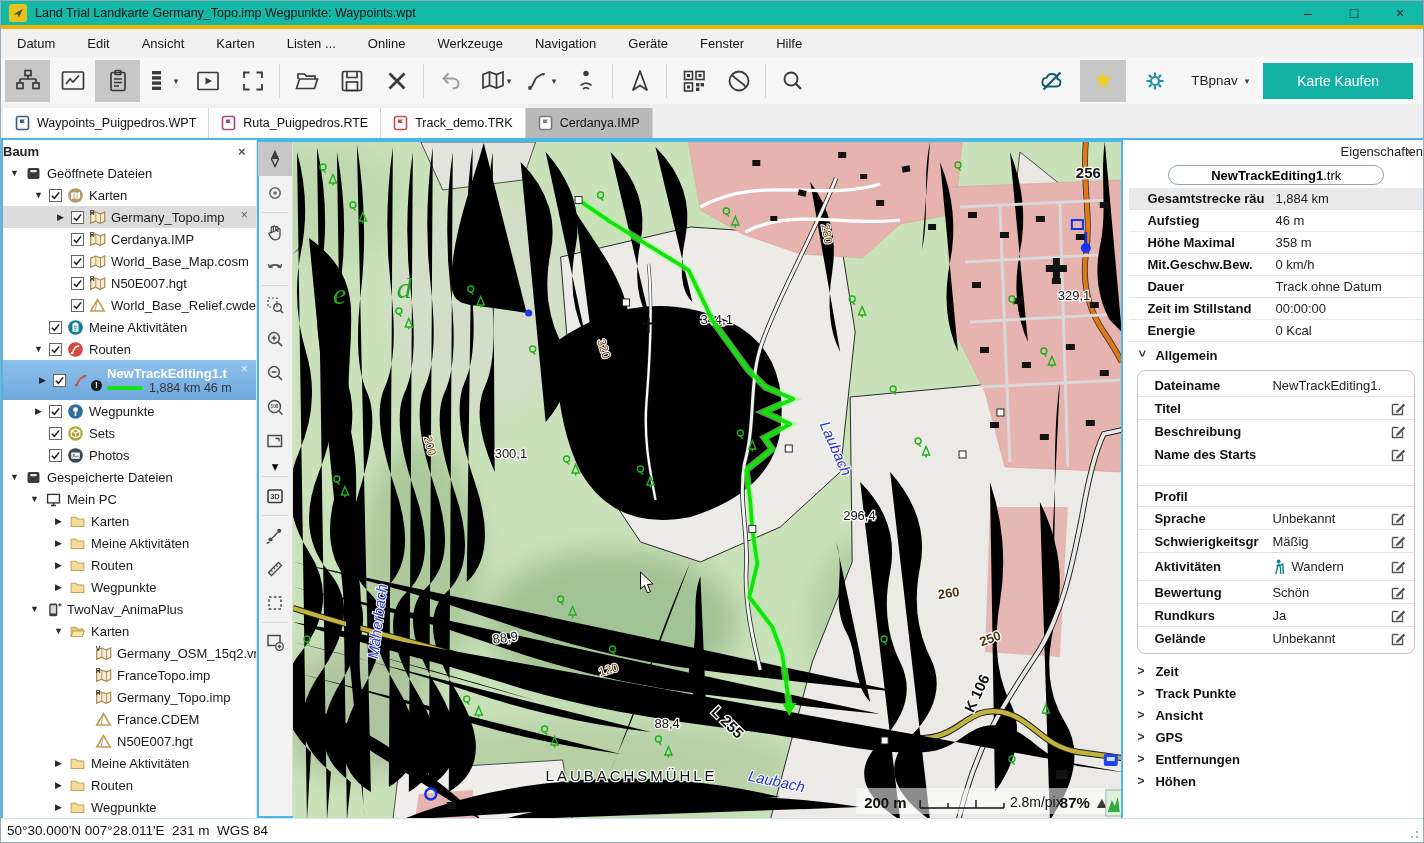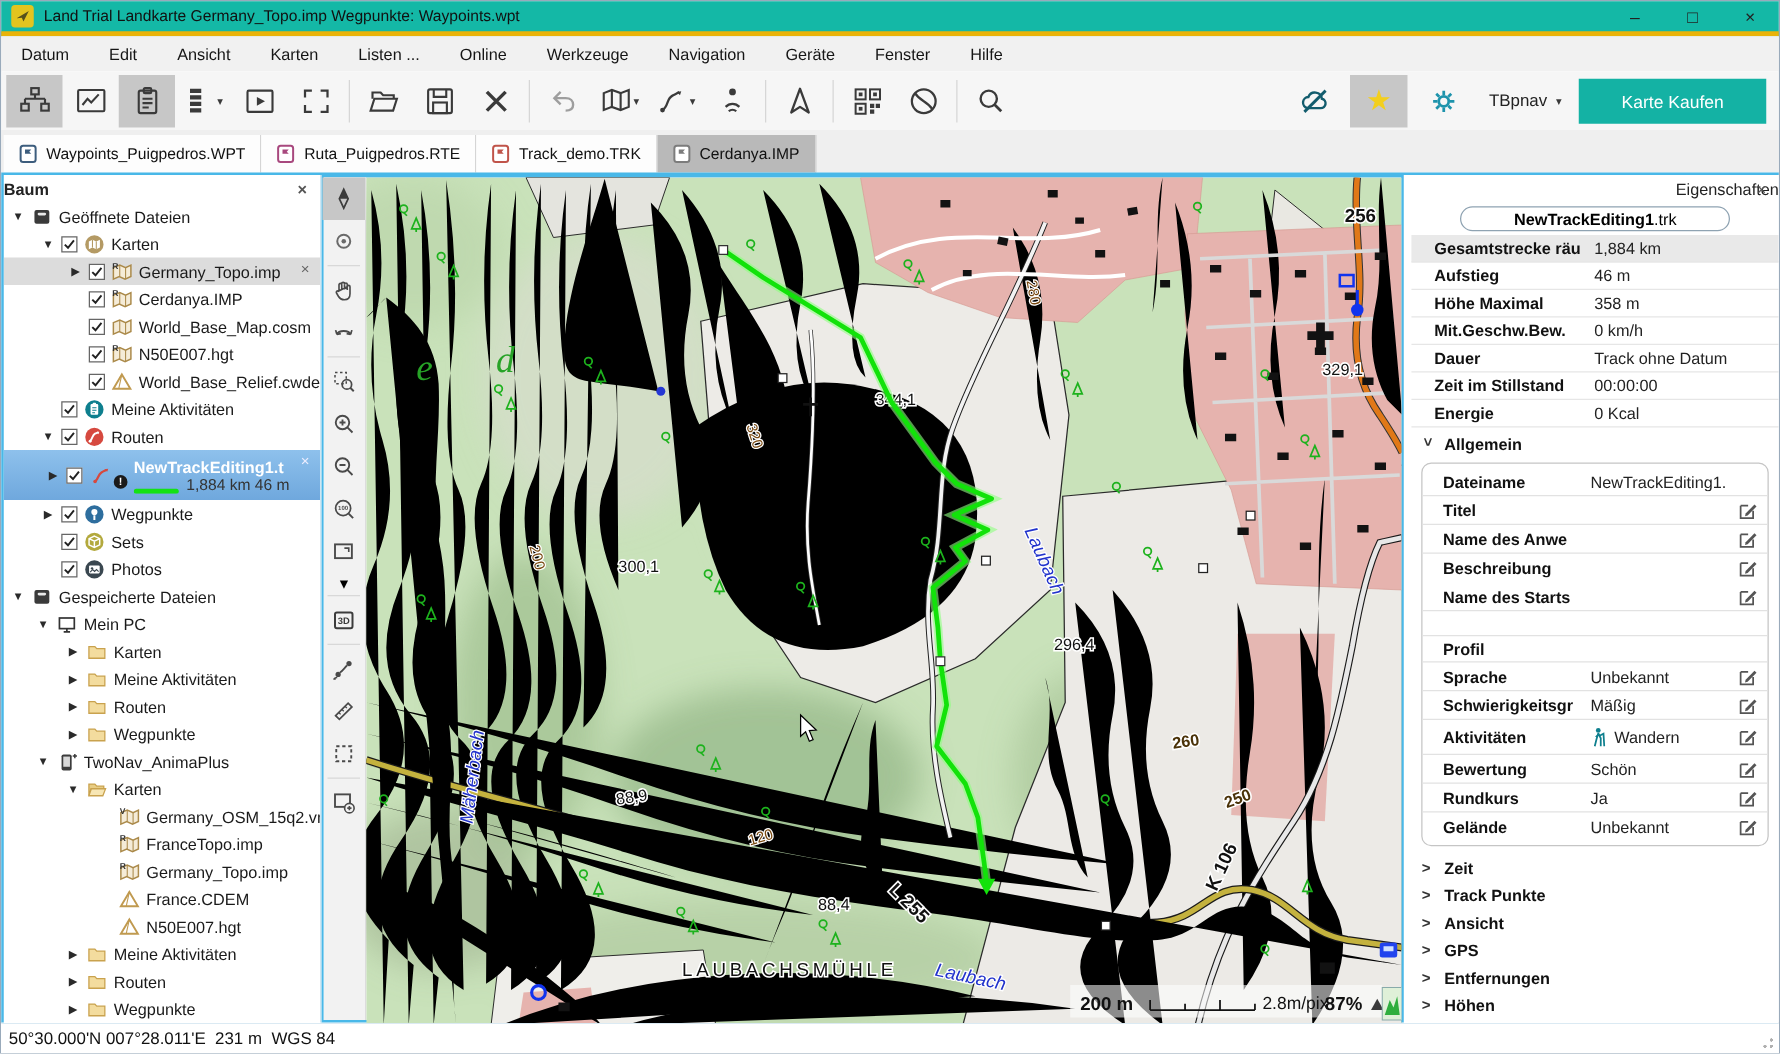--- a/index.html
+++ b/index.html
@@ -43,21 +43,21 @@
   .side-header .x { position:absolute; right:10px; color:#555; font-size:13px; }
   .trow { height:22px; display:flex; align-items:center; gap:5px; font-size:13px; color:#1a1a1a; white-space:nowrap; overflow:hidden; position:relative; }
   .trow .exp { width:11px; font-size:9px; color:#2a2a2a; text-align:center; flex:none; }
   .cbx { width:13px; height:13px; border:1px solid #666; background:#fff; flex:none; display:flex; align-items:center; justify-content:center; }
   .ti { width:17px; height:17px; flex:none; }
   .trow-x { position:absolute; right:8px; top:2px; color:#666; font-size:12px; }
   .sel-gray { background:#dcdcdc; }
   .tsel { height:40px; background:linear-gradient(#8ec1ec,#6fa8dd); align-items:center; }
   .tsel-body { display:flex; flex-direction:column; overflow:hidden; }
   .tsel-title { font-weight:bold; color:#fff; font-size:13px; }
-  .tsel-sub { display:flex; align-items:flex-end; gap:6px; font-size:12.5px; color:#333; }
+  .tsel-sub { display:flex; align-items:center; gap:6px; font-size:12.5px; color:#333; }
   .tline { width:36px; height:4px; background:#14e214; border-radius:2px; display:inline-block; }
   .ibadge { width:11px; height:11px; background:#1a1a1a; color:#fff; border-radius:50%; font-size:8.5px; font-weight:bold; display:flex; align-items:center; justify-content:center; margin-left:-7px; margin-top:10px; flex:none; }
 
   
   .map-pane { width:868px; border:2px solid #49b8e8; display:flex; min-width:0; }
   .vtoolbar { width:34px; background:#f2f2f2; border-right:1px solid #dcdcdc; display:flex; flex-direction:column; align-items:center; }
   .vbtn { width:34px; height:34px; display:flex; align-items:center; justify-content:center; border:none; background:transparent; }
   .vbtn.active { background:#c7c7c7; }
   .vsep { width:26px; height:1px; background:#d8d8d8; margin:2px 0; }
   .mapsvg { display:block; }
@@ -1212,29 +1212,20 @@
           <span>Allgemein</span>
         </div>
 
       <div class="p-group">
         <div class="grow">
             <span class="plabel">Dateiname</span>
             <span class="pvalue">NewTrackEditing1.</span>
           </div>
         <div class="grow">
             <span class="plabel">Titel</span>
-            <span class="pvalue"></span>
-            <button class="editbtn">
-              <svg width="15" height="15">
-                <use href="#i-edit"></use>
-              </svg>
-            </button>
-          </div>
-        <div class="grow">
-            <span class="plabel">Name des Anwe</span>
             <span class="pvalue"></span>
             <button class="editbtn">
               <svg width="15" height="15">
                 <use href="#i-edit"></use>
               </svg>
             </button>
           </div>
         <div class="grow" style="border-bottom:none">
             <span class="plabel">Beschreibung</span>
             <span class="pvalue"></span>

